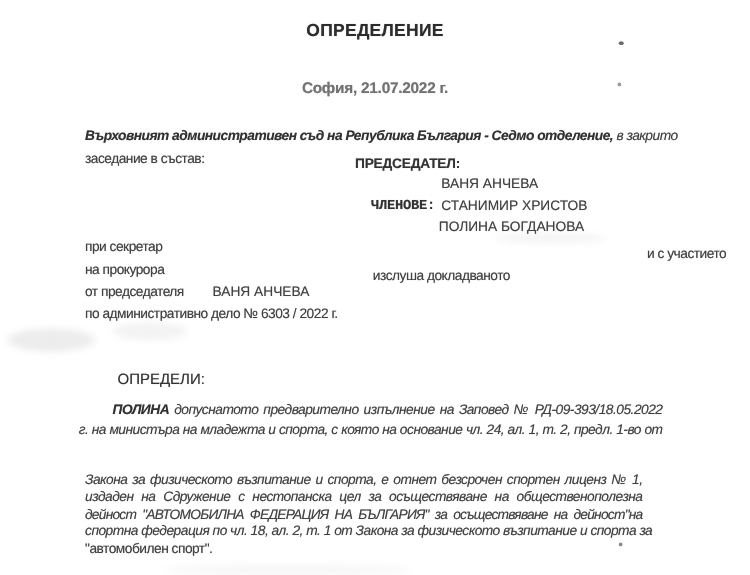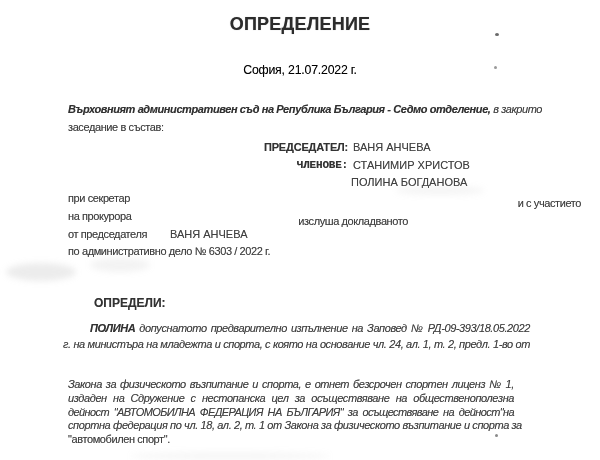--- a/index.html
+++ b/index.html
@@ -18,45 +18,45 @@
     letter-spacing:-0.4px;
     color:#414141;
     white-space:nowrap;
     text-shadow:0 0 0.6px rgba(80,80,80,0.55);
   }
   .b{font-weight:bold;color:#313131;}
   .just{text-align:justify;text-align-last:justify;font-style:italic;}
   .center{left:0;width:600px;text-align:center;}
   .right{text-align:right;}
   .title{
-    font-size:18px;line-height:18px;font-weight:bold;
+    font-size:14px;line-height:18px;font-weight:bold;
     letter-spacing:0.2px;color:#2c2c2c;
     text-shadow:0 0 0.7px rgba(60,60,60,0.6);
   }
-  .date{font-size:12.3px;line-height:14px;font-weight:normal;letter-spacing:-0.2px;color:#000000;}
-  .heading{font-size:12px;font-weight:bold;letter-spacing:0;color:#323232;}
+  .date{font-size:12.3px;line-height:14px;font-weight:bold;letter-spacing:-0.2px;color:#737373;}
+  .heading{font-size:12px;font-weight:normal;letter-spacing:0;color:#323232;}
   .panel-label{left:0;width:348px;text-align:right;font-weight:bold;color:#323232;letter-spacing:-0.2px;}
   .panel-name{left:353px;letter-spacing:0;}
   
   .speck{position:absolute;border-radius:50%;}
   .smudge{position:absolute;border-radius:50%;filter:blur(3px);}
 </style>
 </head>
 <body>
 
 <div class="page">
 
   <div class="t center title" style="top:15px;">ОПРЕДЕЛЕНИЕ</div>
 
   <div class="t center date" style="top:63px;">София, 21.07.2022 г.</div>
 
   <div class="t just" style="top:103px;left:68px;width:444px;"><span class="b">Върховният административен съд на Република България - Седмо отделение,</span><span> в закрито</span></div>
   <div class="t" style="top:121px;left:68px;">заседание в състав:</div>
 
-  <div class="t panel-label" style="top:141px;">ПРЕДСЕДАТЕЛ:</div>
+  <div class="t panel-label" style="top:125px;padding-left:20px;">ПРЕДСЕДАТЕЛ:</div>
   <div class="t panel-name" style="top:141px;">ВАНЯ АНЧЕВА</div>
 
   <div class="t panel-label" style="top:159px;font-family:Liberation Mono, monospace;">ЧЛЕНОВЕ:</div>
   <div class="t panel-name" style="top:159px;">СТАНИМИР ХРИСТОВ</div>
 
   <div class="t panel-name" style="top:176px;left:351px;">ПОЛИНА БОГДАНОВА</div>
 
   <div class="t" style="top:192px;left:68px;">при секретар</div>
   <div class="t right" style="top:197px;left:0;width:581px;">и с участието</div>
 

